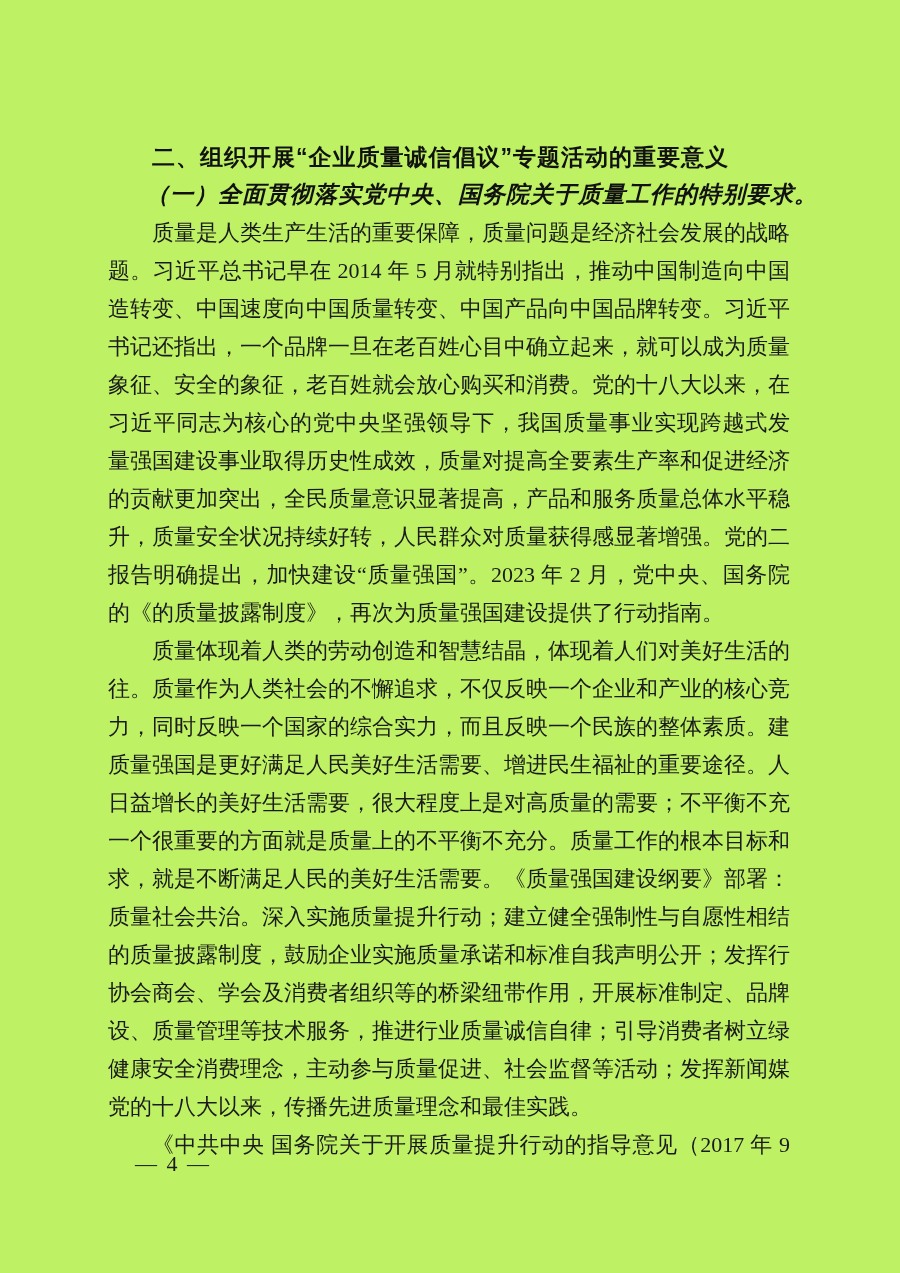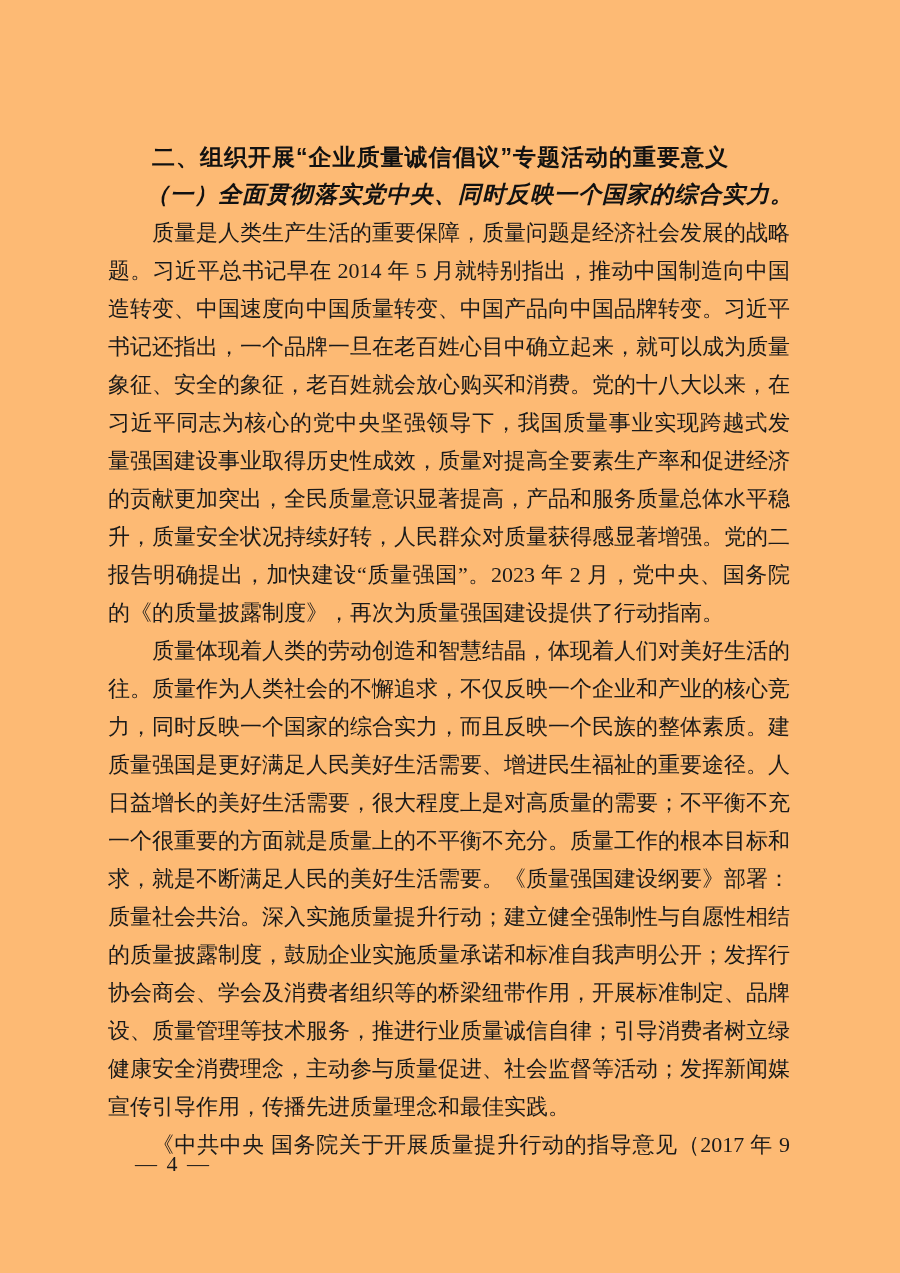--- a/index.html
+++ b/index.html
@@ -4,21 +4,21 @@
 <style>
   html, body {
     margin: 0;
     padding: 0;
     background: #ffffff;
   }
   .page {
     position: relative;
     width: 900px;
     height: 1273px;
-    background: #fdba74;
+    background: #bef264;
     overflow: hidden;
     font-family: "Liberation Serif", "DejaVu Serif", serif;
     color: #1a1a1a;
   }
   .content {
     position: absolute;
     left: 108px;
     top: 138px;
     width: 682px;
   }
@@ -68,21 +68,21 @@
     letter-spacing: 2px;
     color: #1a1a1a;
   }
 </style>
 </head>
 <body>
 
 <div class="page">
   <div class="content">
     <div class="h1">二、组织开展“企业质量诚信倡议”专题活动的重要意义</div>
-    <div class="h2">（一）全面贯彻落实党中央、同时反映一个国家的综合实力。</div>
+    <div class="h2">（一）全面贯彻落实党中央、国务院关于质量工作的特别要求。</div>
     <div>
         <div class="line first">质量是人类生产生活的重要保障，质量问题是经济社会发展的战略问</div>
         <div class="line">题。习近平总书记早在 2014 年 5 月就特别指出，推动中国制造向中国创</div>
         <div class="line">造转变、中国速度向中国质量转变、中国产品向中国品牌转变。习近平总</div>
         <div class="line">书记还指出，一个品牌一旦在老百姓心目中确立起来，就可以成为质量的</div>
         <div class="line">象征、安全的象征，老百姓就会放心购买和消费。党的十八大以来，在以</div>
         <div class="line">习近平同志为核心的党中央坚强领导下，我国质量事业实现跨越式发展，质</div>
         <div class="line">量强国建设事业取得历史性成效，质量对提高全要素生产率和促进经济发展</div>
         <div class="line">的贡献更加突出，全民质量意识显著提高，产品和服务质量总体水平稳步提</div>
         <div class="line">升，质量安全状况持续好转，人民群众对质量获得感显著增强。党的二十大</div>
@@ -93,18 +93,18 @@
         <div class="line">力，同时反映一个国家的综合实力，而且反映一个民族的整体素质。建设</div>
         <div class="line">质量强国是更好满足人民美好生活需要、增进民生福祉的重要途径。人民</div>
         <div class="line">日益增长的美好生活需要，很大程度上是对高质量的需要；不平衡不充分，</div>
         <div class="line">一个很重要的方面就是质量上的不平衡不充分。质量工作的根本目标和追</div>
         <div class="line">求，就是不断满足人民的美好生活需要。《质量强国建设纲要》部署：推动</div>
         <div class="line">质量社会共治。深入实施质量提升行动；建立健全强制性与自愿性相结合</div>
         <div class="line">的质量披露制度，鼓励企业实施质量承诺和标准自我声明公开；发挥行业</div>
         <div class="line">协会商会、学会及消费者组织等的桥梁纽带作用，开展标准制定、品牌建</div>
         <div class="line">设、质量管理等技术服务，推进行业质量诚信自律；引导消费者树立绿色</div>
         <div class="line">健康安全消费理念，主动参与质量促进、社会监督等活动；发挥新闻媒体</div>
-        <div class="line last">宣传引导作用，传播先进质量理念和最佳实践。</div>
+        <div class="line last">党的十八大以来，传播先进质量理念和最佳实践。</div>
         <div class="line first">《中共中央 国务院关于开展质量提升行动的指导意见（2017 年 9 月</div>
       </div>
   </div>
   <div class="footer-page-number">— 4 —</div>
 </div>
 
 </body></html>

